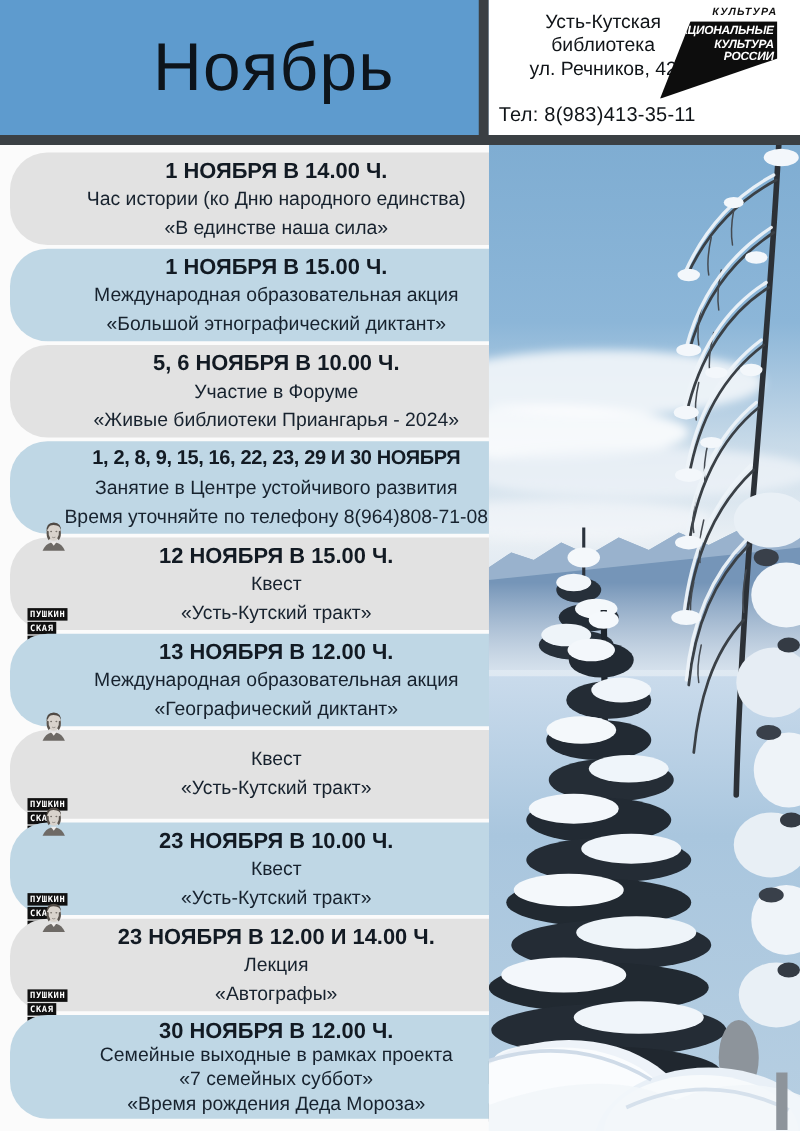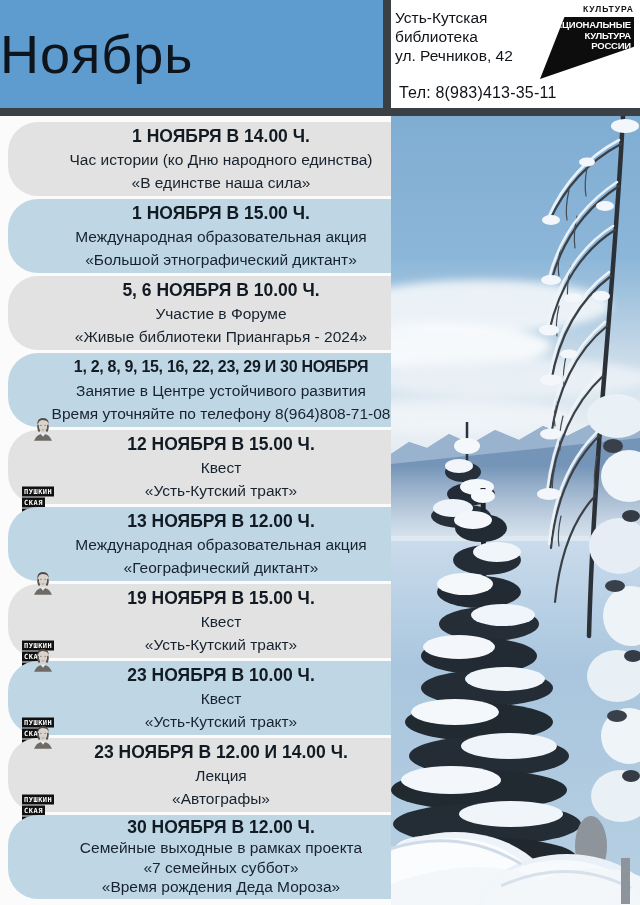--- a/index.html
+++ b/index.html
@@ -7,43 +7,43 @@
     width:640px;height:905px;overflow:hidden;background:#fafafa;
     font-family:"Liberation Sans","DejaVu Sans",sans-serif;
     -webkit-font-smoothing:antialiased;
   }
   .poster{position:relative;width:640px;height:905px;background:#fbfbfb;}
 
   
   .title-band{
     position:absolute;left:0;top:0;width:438px;height:108px;
     background:var(--title-bg,#5e9bce);
-    display:flex;align-items:center;justify-content:flex-start;
+    display:flex;align-items:center;justify-content:center;
   }
   .title-band h1{
     margin:0;font-size:54px;font-weight:500;color:#0d141b;letter-spacing:1px;
   }
 
   
   .vdivider{position:absolute;left:383px;top:0;width:8px;height:905px;background:var(--divider,#3b4044);}
   .hdivider{position:absolute;left:0;top:108px;width:640px;height:8px;background:var(--divider,#3b4044);}
 
   
   .header-info{
     position:absolute;left:391px;top:0;width:249px;height:108px;background:#ffffff;
   }
   .addr{
-    position:absolute;left:4px;top:8px;width:175px;
+    position:absolute;left:4px;top:8px;width:175px;text-align:center;
     font-size:15.5px;line-height:19px;color:#101418;font-weight:500;
   }
   .phone{
     position:absolute;left:8px;top:84px;width:220px;text-align:left;
     font-size:16px;color:#101418;font-weight:500;letter-spacing:.2px;
   }
-  .np-logo{position:absolute;right:4px;top:4px;width:98px;height:84px;}
+  .np-logo{position:absolute;right:16px;top:4px;width:98px;height:84px;font-style:italic;}
   .np-kultura{
     text-align:right;font-size:8.5px;font-weight:bold;color:#111;letter-spacing:1px;
     padding-right:2px;
   }
   .np-flag{
     margin-top:3px;margin-left:2px;width:94px;height:62px;background:#0d0d0d;
     clip-path:polygon(26% 0,100% 0,100% 48%,0 100%);
     display:flex;flex-direction:column;align-items:flex-end;
     padding:3px 3px 0 0;box-sizing:border-box;
   }
@@ -202,21 +202,20 @@
           <ellipse cx="12.4" cy="12" rx="1" ry=".7" fill="#7a746e"></ellipse>
           <ellipse cx="17.6" cy="12" rx="1" ry=".7" fill="#7a746e"></ellipse>
           <path d="M13.4,17.5 q1.6,1 3.2,0" stroke="#8a847e" stroke-width=".8" fill="none"></path>
         </svg>
         <div class="chips">
             <div class="chip">ПУШКИН</div>
             <div class="chip">СКАЯ</div>
             <div class="chip">КАРТА</div>
           </div>
       </div>
-      <div class="date">19 НОЯБРЯ В 15.00 Ч.</div>
       <div class="lines">
           <div class="line">Квест</div>
           <div class="line">«Усть-Кутский тракт»</div>
         </div>
     </div>
 
     <div class="card blue">
       <div class="badge">
         <svg width="26" height="26" viewBox="0 0 30 32">
           <path d="M4,31 Q7,24 12,23 L18,23 Q23,24 26,31 Z" fill="#6e6a66"></path>

